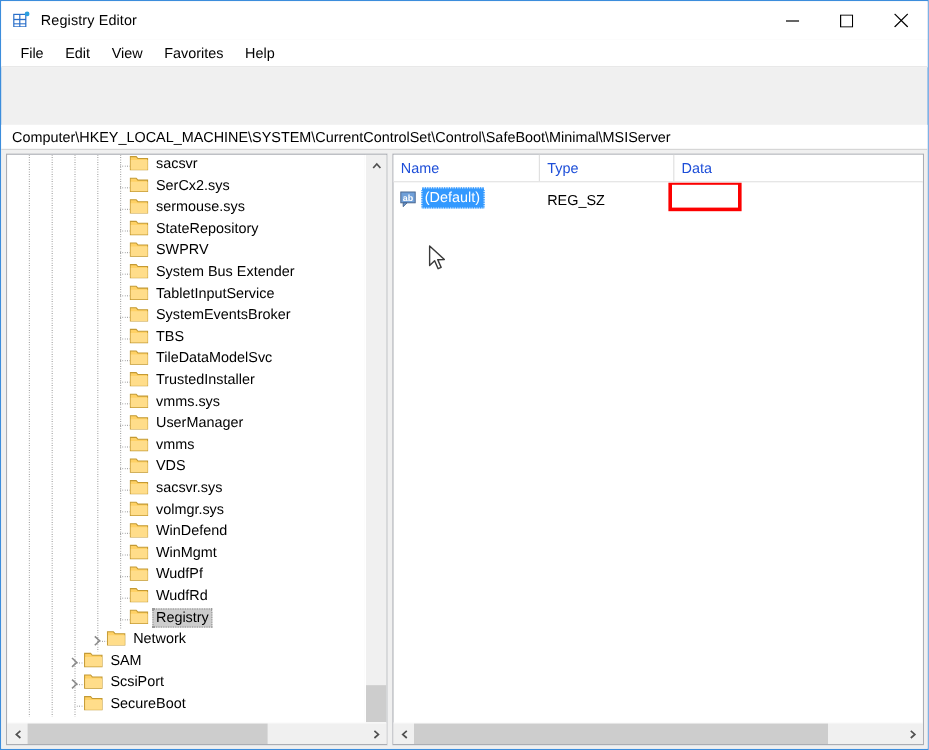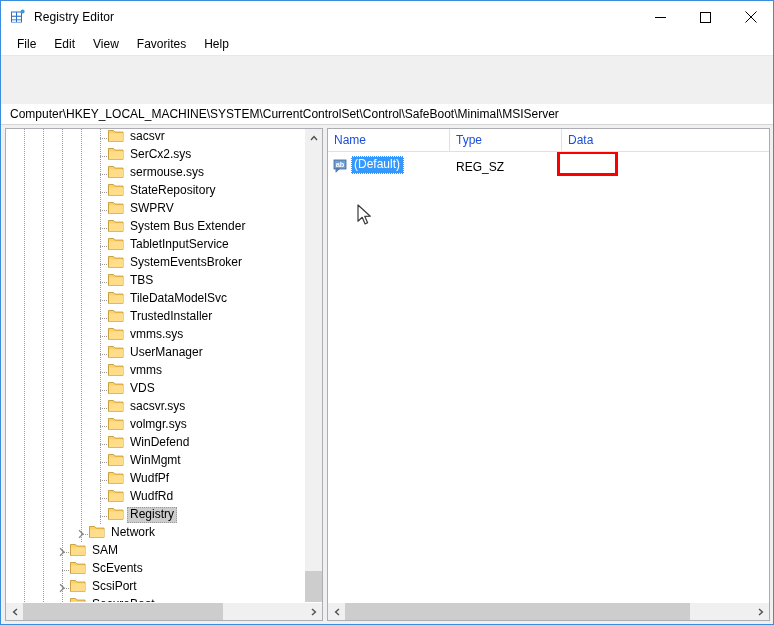--- a/index.html
+++ b/index.html
@@ -713,33 +713,20 @@
                 <div class="twisty" style="position: relative; z-index: 2;">
                   <svg width="8" height="10" viewBox="0 0 8 10">
                     <path d="M2 1.3 L6 5 L2 8.7" stroke="#8a8a8a" stroke-width="1.3" fill="none"></path>
                   </svg>
                 </div>
                 <div class="folder-ico" style="position: relative; z-index: 2;"><svg width="16" height="14" viewBox="0 0 16 14">
                     <path d="M0.5 1.5 h5 l1.4 1.6 h8.1 v9.4 h-14.5 z" fill="#ffd165" stroke="#c49a34" stroke-width="0.9"></path>
                     <path d="M1 4.4 h14 v8 h-14 z" fill="#ffdd8a"></path>
                   </svg></div>
                 <div class="tree-label" style="position: relative; z-index: 2;">SAM</div>
-              </div>
-              <div class="tree-row">
-                <div class="guide" style="left: 18px;"></div>
-                <div class="guide" style="left: 37px;"></div>
-                <div class="guide" style="left: 56px;"></div>
-                <div class="elbow" style="left: 56px; width: 9px;"></div>
-                <div style="width: 48px; flex: 0 0 48px;"></div>
-                <div class="twisty" style="position: relative; z-index: 2;"></div>
-                <div class="folder-ico" style="position: relative; z-index: 2;"><svg width="16" height="14" viewBox="0 0 16 14">
-                    <path d="M0.5 1.5 h5 l1.4 1.6 h8.1 v9.4 h-14.5 z" fill="#ffd165" stroke="#c49a34" stroke-width="0.9"></path>
-                    <path d="M1 4.4 h14 v8 h-14 z" fill="#ffdd8a"></path>
-                  </svg></div>
-                <div class="tree-label" style="position: relative; z-index: 2;">ScEvents</div>
               </div>
               <div class="tree-row">
                 <div class="guide" style="left: 18px;"></div>
                 <div class="guide" style="left: 37px;"></div>
                 <div class="guide" style="left: 56px;"></div>
                 <div class="elbow" style="left: 56px; width: 9px;"></div>
                 <div style="width: 48px; flex: 0 0 48px;"></div>
                 <div class="twisty" style="position: relative; z-index: 2;">
                   <svg width="8" height="10" viewBox="0 0 8 10">
                     <path d="M2 1.3 L6 5 L2 8.7" stroke="#8a8a8a" stroke-width="1.3" fill="none"></path>

